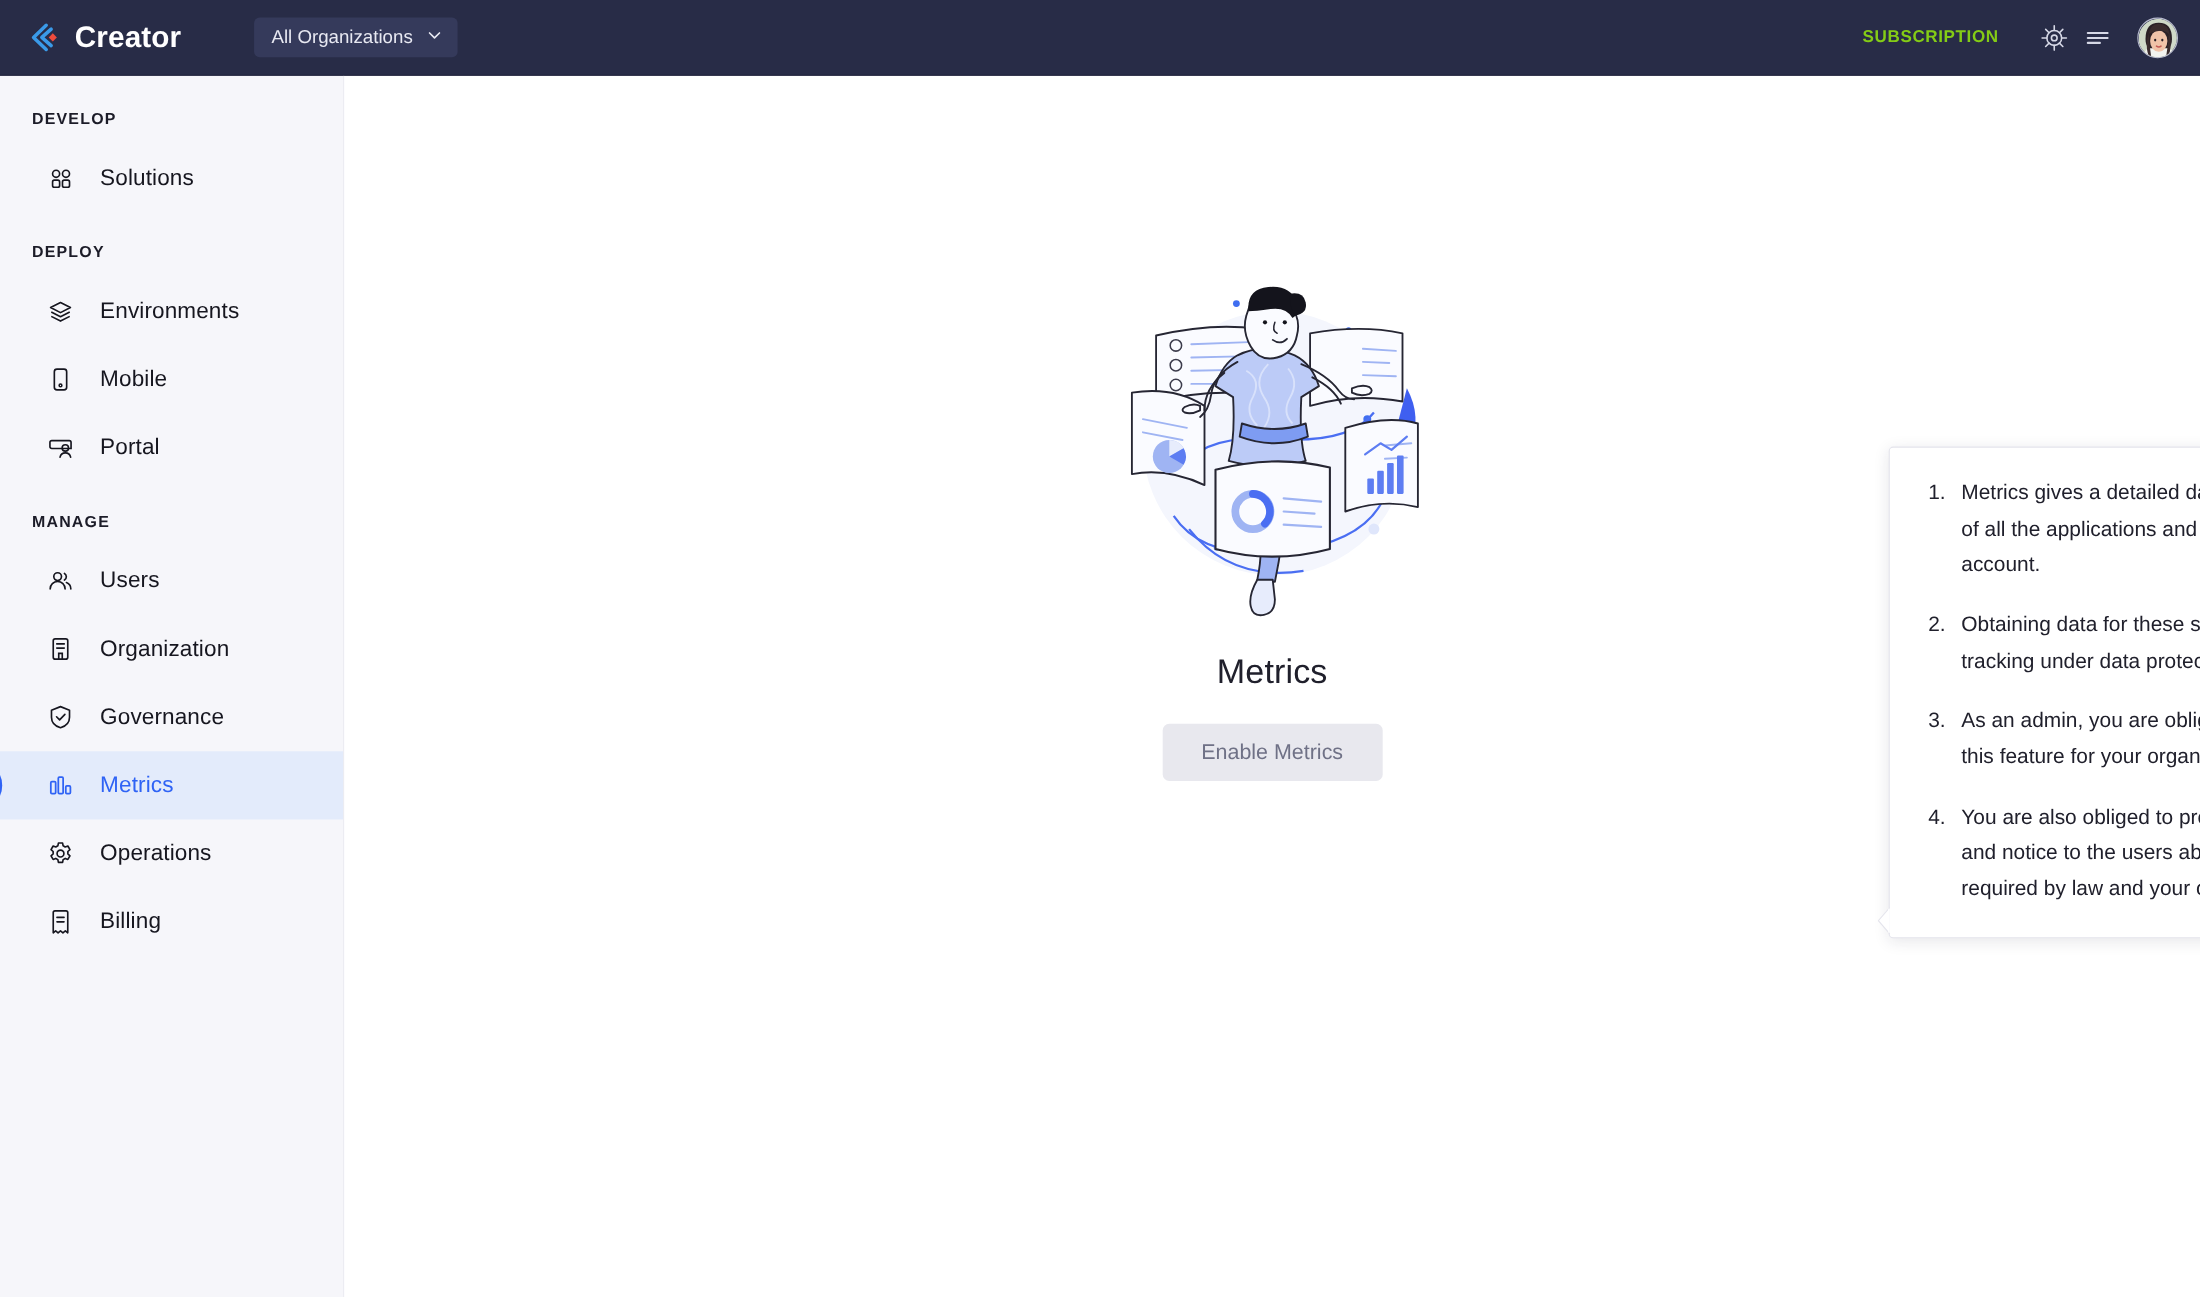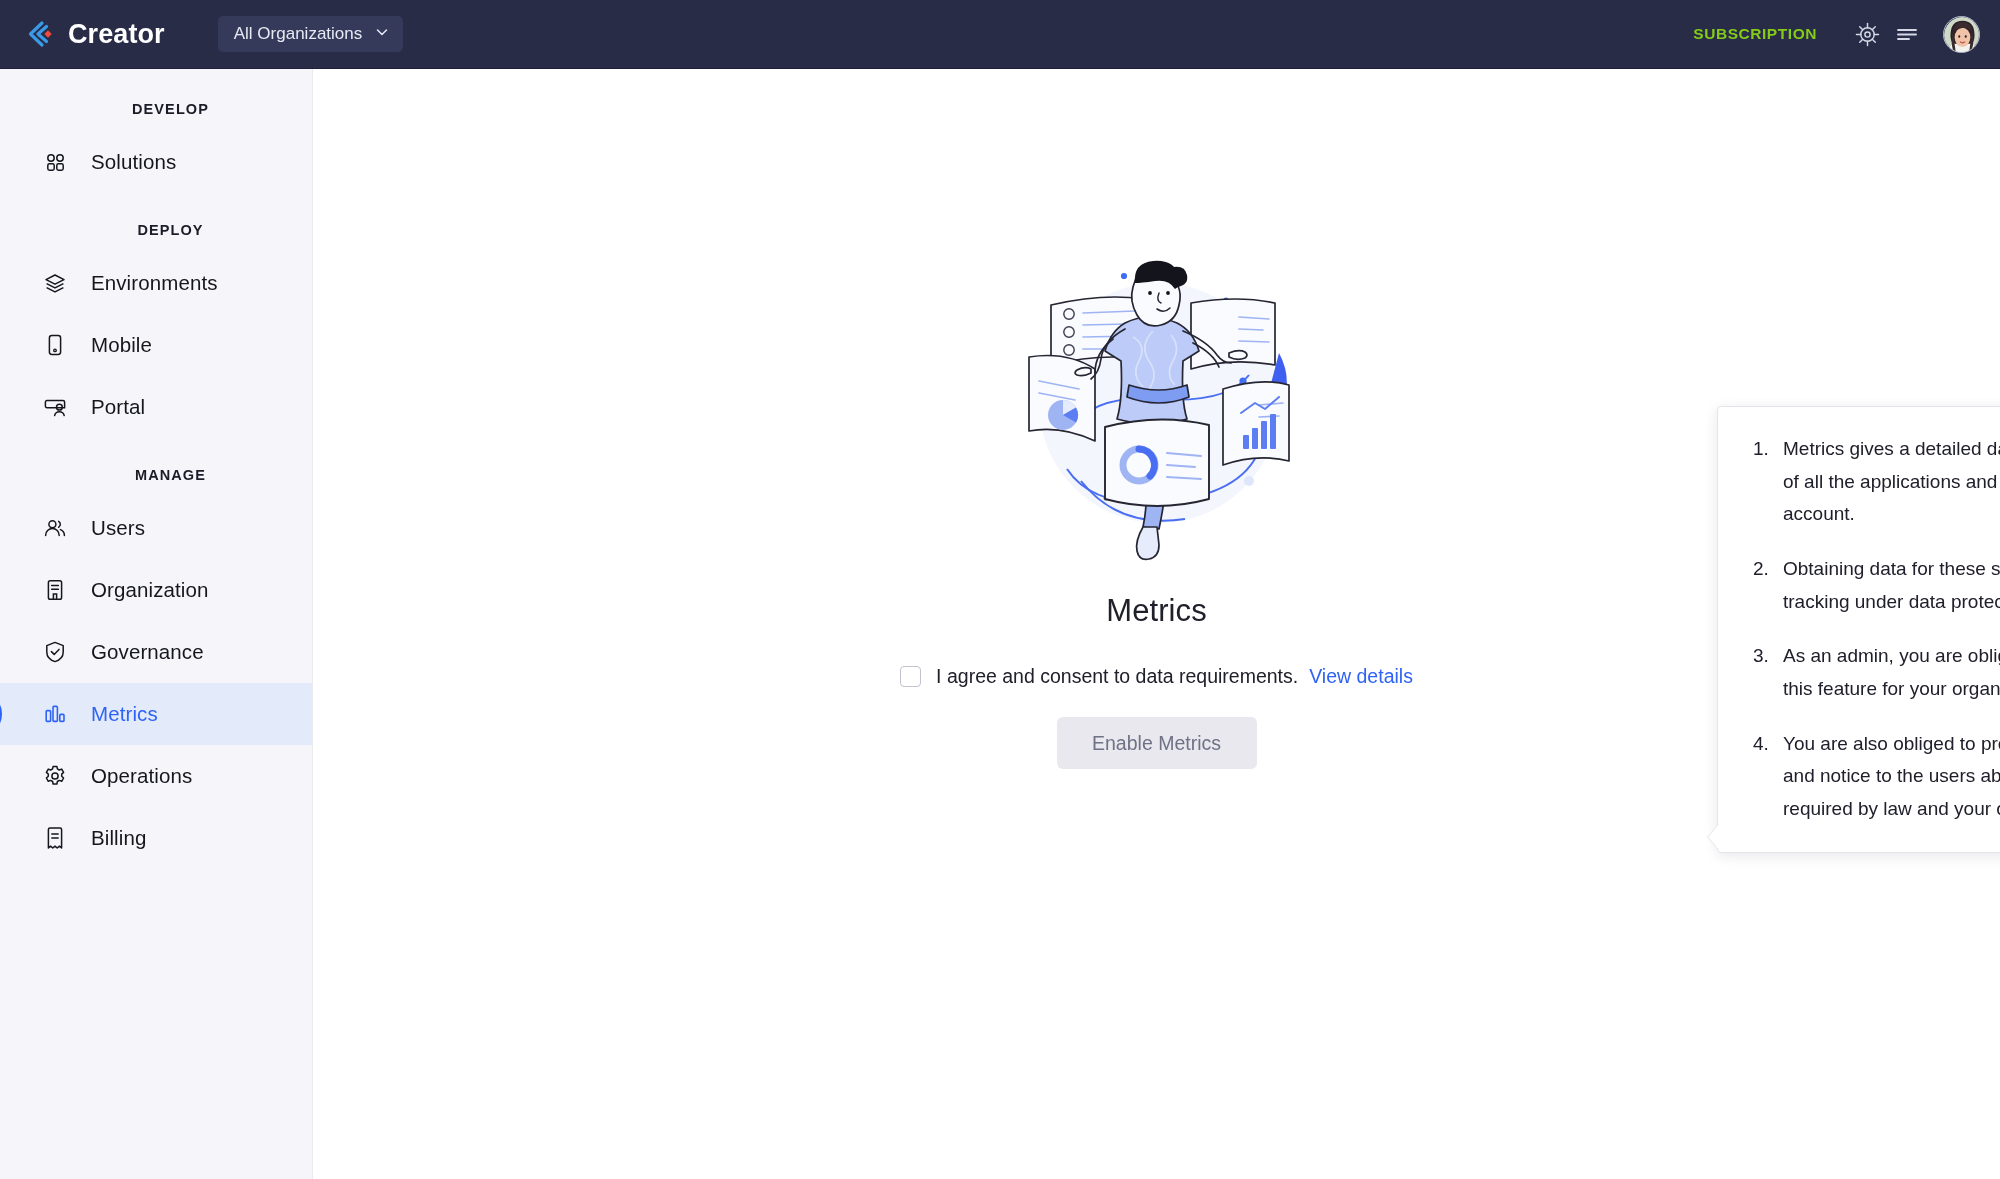--- a/index.html
+++ b/index.html
@@ -19,21 +19,21 @@
     border-bottom: 1px solid #1d2038;
     gap: 31px;
   }
   #logo-group { display: flex; align-items: center; margin-left: 20px; }
   #logo-mark { width: 36px; height: 36px; }
   #brand-name {
     color: #ffffff; font-size: 27px; font-weight: 600;
     margin-left: 12px; letter-spacing: .1px;
   }
   #org-switcher {
-    margin-left: 22px; height: 36px;
+    margin-left: 35px; height: 36px;
     background: #353a5b; border-radius: 5px;
     display: flex; align-items: center;
     padding: 0 13px 0 16px; cursor: pointer;
   }
   #org-switcher-label { color: #e8e9f2; font-size: 17px; }
   #org-switcher .chev { margin-left: 12px; display: block; }
   #header-right {
     margin-left: auto; display: flex; align-items: center;
     margin-right: 20px; gap: 0px;
   }
@@ -54,21 +54,21 @@
   
   #sidebar {
     position: absolute; top: 69px; left: 0;
     width: 313px; height: 1110px;
     background: #f6f6fa;
     border-right: 1px solid #e9e9f0;
     overflow: hidden;
   }
   .nav-section-title {
     font-size: 14.5px; font-weight: 700; color: #1c1c28;
-    letter-spacing: 1.1px; padding-left: 29px; text-align: center;
+    letter-spacing: 1.1px; padding-left: 29px;
   }
   .nav-item {
     height: 62px; display: flex; align-items: center;
     padding-left: 40px; cursor: pointer; position: relative;
   }
   .nav-item .nav-icon {
     width: 30px; height: 30px; display: flex;
     align-items: center; justify-content: center; flex: none;
   }
   .nav-item .nav-label {
@@ -454,25 +454,20 @@
         <g stroke="#9fb4f3" stroke-width="2" stroke-linecap="round">
           <line x1="160" y1="200" x2="194" y2="203"></line>
           <line x1="160" y1="212" x2="188" y2="214"></line>
           <line x1="160" y1="224" x2="194" y2="226"></line>
         </g>
       </svg>
     </div>
 
     <div id="page-title">Metrics</div>
 
-    <div id="consent-row">
-      <span id="consent-checkbox"></span>
-      <span id="consent-label">I agree and consent to data requirements.</span>
-      <span id="view-details-link">View details</span>
-    </div>
 
     <button id="enable-metrics-button">Enable Metrics</button>
   </div>
 
   <div id="consent-popover">
     <span id="popover-arrow">
       <svg viewBox="0 0 11 24" width="11" height="24">
         <path d="M11 0 L0.6 12 L11 24 Z" fill="#ffffff" stroke="#e4e4ec" stroke-width="1"></path>
         <rect x="9.6" y="1" width="2" height="22" fill="#ffffff"></rect>
       </svg>

